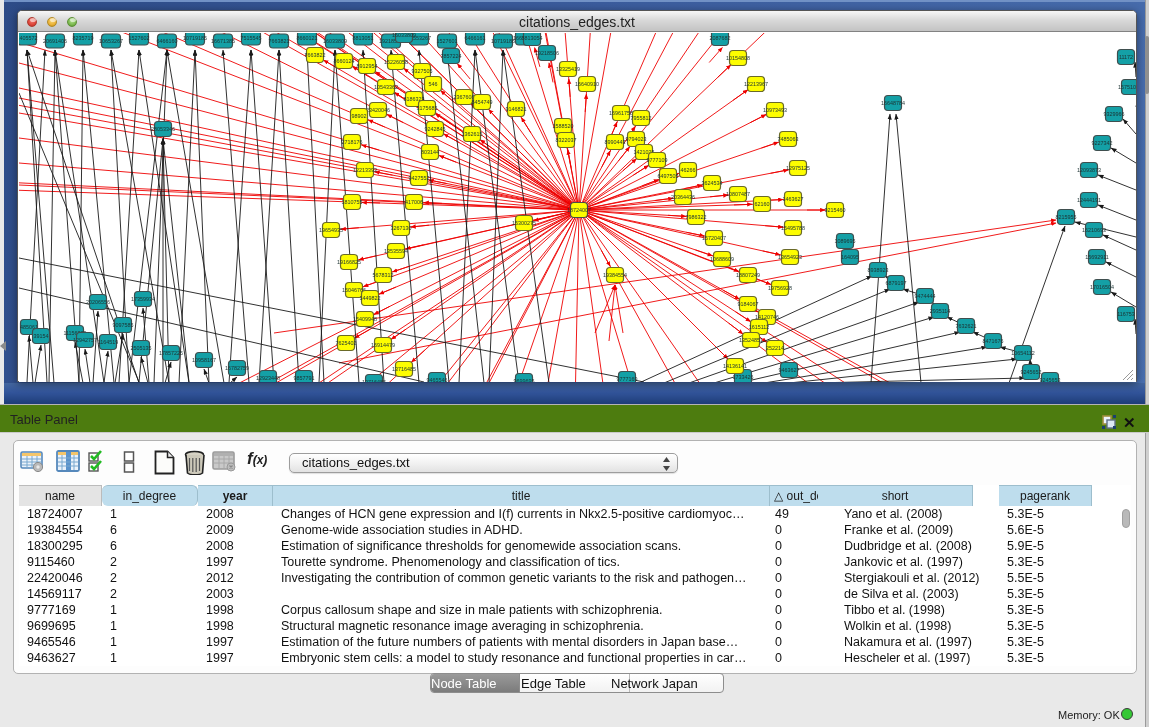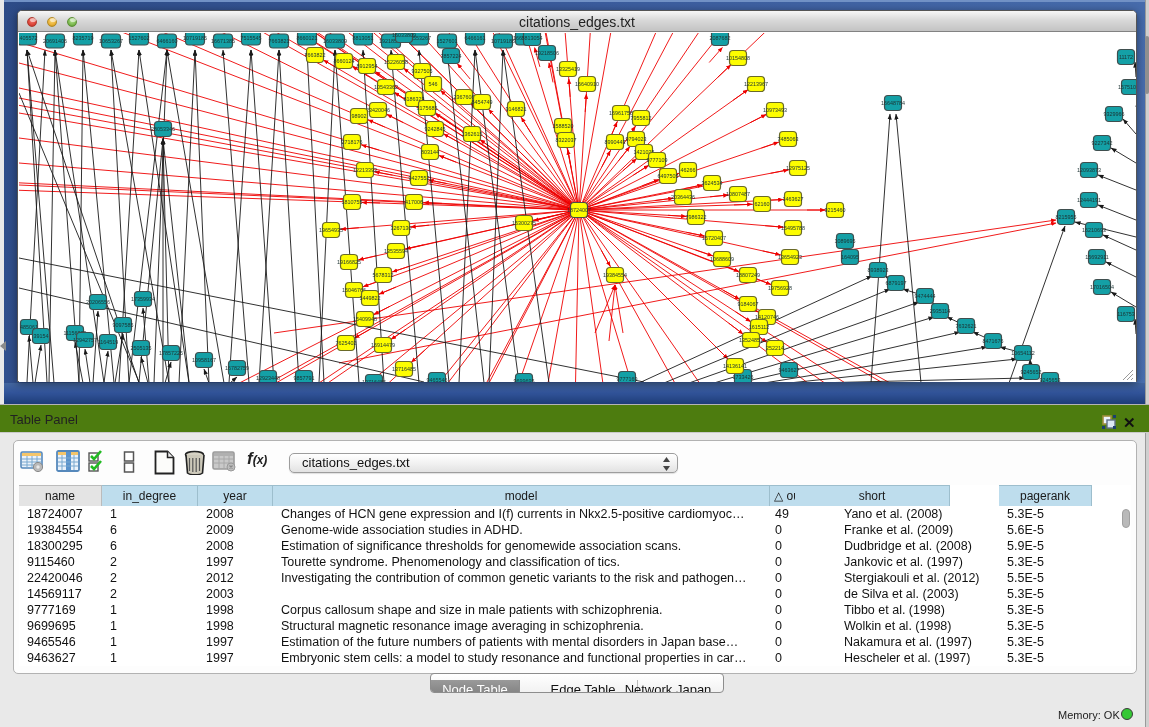--- a/index.html
+++ b/index.html
@@ -46,44 +46,44 @@
 #combo { position:absolute; left:289px; top:13px; width:389px; height:20px; border:1px solid #9d9d9d; border-radius:5px;
   background:linear-gradient(#ffffff, #f2f2f2 50%, #e2e2e2); font-size:13px; color:#111; line-height:18px; padding-left:12px;
   box-shadow:0 1px 1px rgba(0,0,0,.12); }
 
 
 #table { position:absolute; left:19px; top:485px; width:1112px; height:181px; font-size:12.5px; background:#fff; }
 #thead { position:absolute; left:0; top:0; width:1073px; height:21px; }
 .th { position:absolute; top:0; height:21px; background:#bedded; border-right:1px solid #9dbecd; border-top:1px solid #9dbecd;
   text-align:center; font-size:12px; color:#1a1a1a; line-height:21px; }
 #th1 { left:0; width:83px; background:#e4e4e4; border-right:1px solid #bbb; border-top:1px solid #bbb; }
-#th2 { left:83px; width:96px; }
-#th3 { left:179px; width:75px; }
+#th2 { left:83px; width:96px;border-radius:6px; }
+#th3 { left:179px; width:75px;font-weight:bold; }
 #th4 { left:254px; width:497px; }
 #th5 { left:751px; width:74px; text-align:left; padding-left:4px; }
-#th6 { left:776px; width:155px; }
+#th6 { left:799px; width:155px; }
 #th7 { left:980px; width:93px; }
 #tbody { position:absolute; left:0; top:22px; width:1112px; }
 .tr { position:relative; height:16px; white-space:nowrap; }
 .c { position:absolute; top:0; height:16px; line-height:15px; color:#111; overflow:hidden; }
 .c1 { left:8px; width:75px; }
 .c2 { left:91px; width:88px; }
 .c3 { left:187px; width:67px; }
 .c4 { left:262px; width:489px; }
 .c5 { left:756px; width:69px; }
 .c6 { left:825px; width:155px; text-align:left; }
 .c7 { left:988px; width:85px; }
 #vscroll { position:absolute; left:1103px; top:24px; width:8px; height:19px; background:#b9b9b9; border:1px solid #a0a0a0; border-radius:4px; }
 
 
 #tabs { position:absolute; left:430px; top:673px; width:294px; height:20px; border:1px solid #8d8d8d; border-radius:4px;
   background:linear-gradient(#ffffff,#f2f2f2); overflow:hidden; font-size:13px; }
-#tabs .seg { position:absolute; top:0; height:20px; line-height:19px; text-align:center; color:#111;margin-top:6px; }
+#tabs .seg { position:absolute; top:0; height:20px; line-height:19px; color:#111; }
 #tabs #seg1 { left:0; width:89px; background:linear-gradient(#9a9a9a,#787878); color:#fff; border-right:1px solid #8d8d8d; }
-#seg2 { left:98px; width:109px; border-right:1px solid #bbb; }
+#seg2 { left:90px; width:109px; border-right:1px solid #bbb; }
 #seg3 { left:180px; width:114px; }
 
 
 #status { position:absolute; left:0; top:700px; width:1149px; height:27px; }
 #mem { position:absolute; left:1058px; top:9px; font-size:11px; color:#222; }
 #memdot { position:absolute; left:1121px; top:8px; width:12px; height:12px; border-radius:50%;
   background:#35c835; border:1.5px solid #3c3c3c; }
 </style>
 </head>
 <body>
@@ -732,21 +732,21 @@
           <path d="M4.5 14 L8 9 H1 z" fill="#444"></path>
       </svg>
     </div>
   </div>
 
   <div id="table">
     <div id="thead">
       <div class="th" id="th1">name</div>
       <div class="th" id="th2">in_degree</div>
       <div class="th" id="th3">year</div>
-      <div class="th" id="th4">model</div>
+      <div class="th" id="th4">title</div>
       <div class="th" id="th5">△ out_de…</div>
       <div class="th" id="th6">short</div>
       <div class="th" id="th7">pagerank</div>
     </div>
     <div id="tbody">
         <div class="tr">
           <div class="c c1">18724007</div>
           <div class="c c2">1</div>
           <div class="c c3">2008</div>
           <div class="c c4">Changes of HCN gene expression and I(f) currents in Nkx2.5-positive cardiomyoc…</div>

